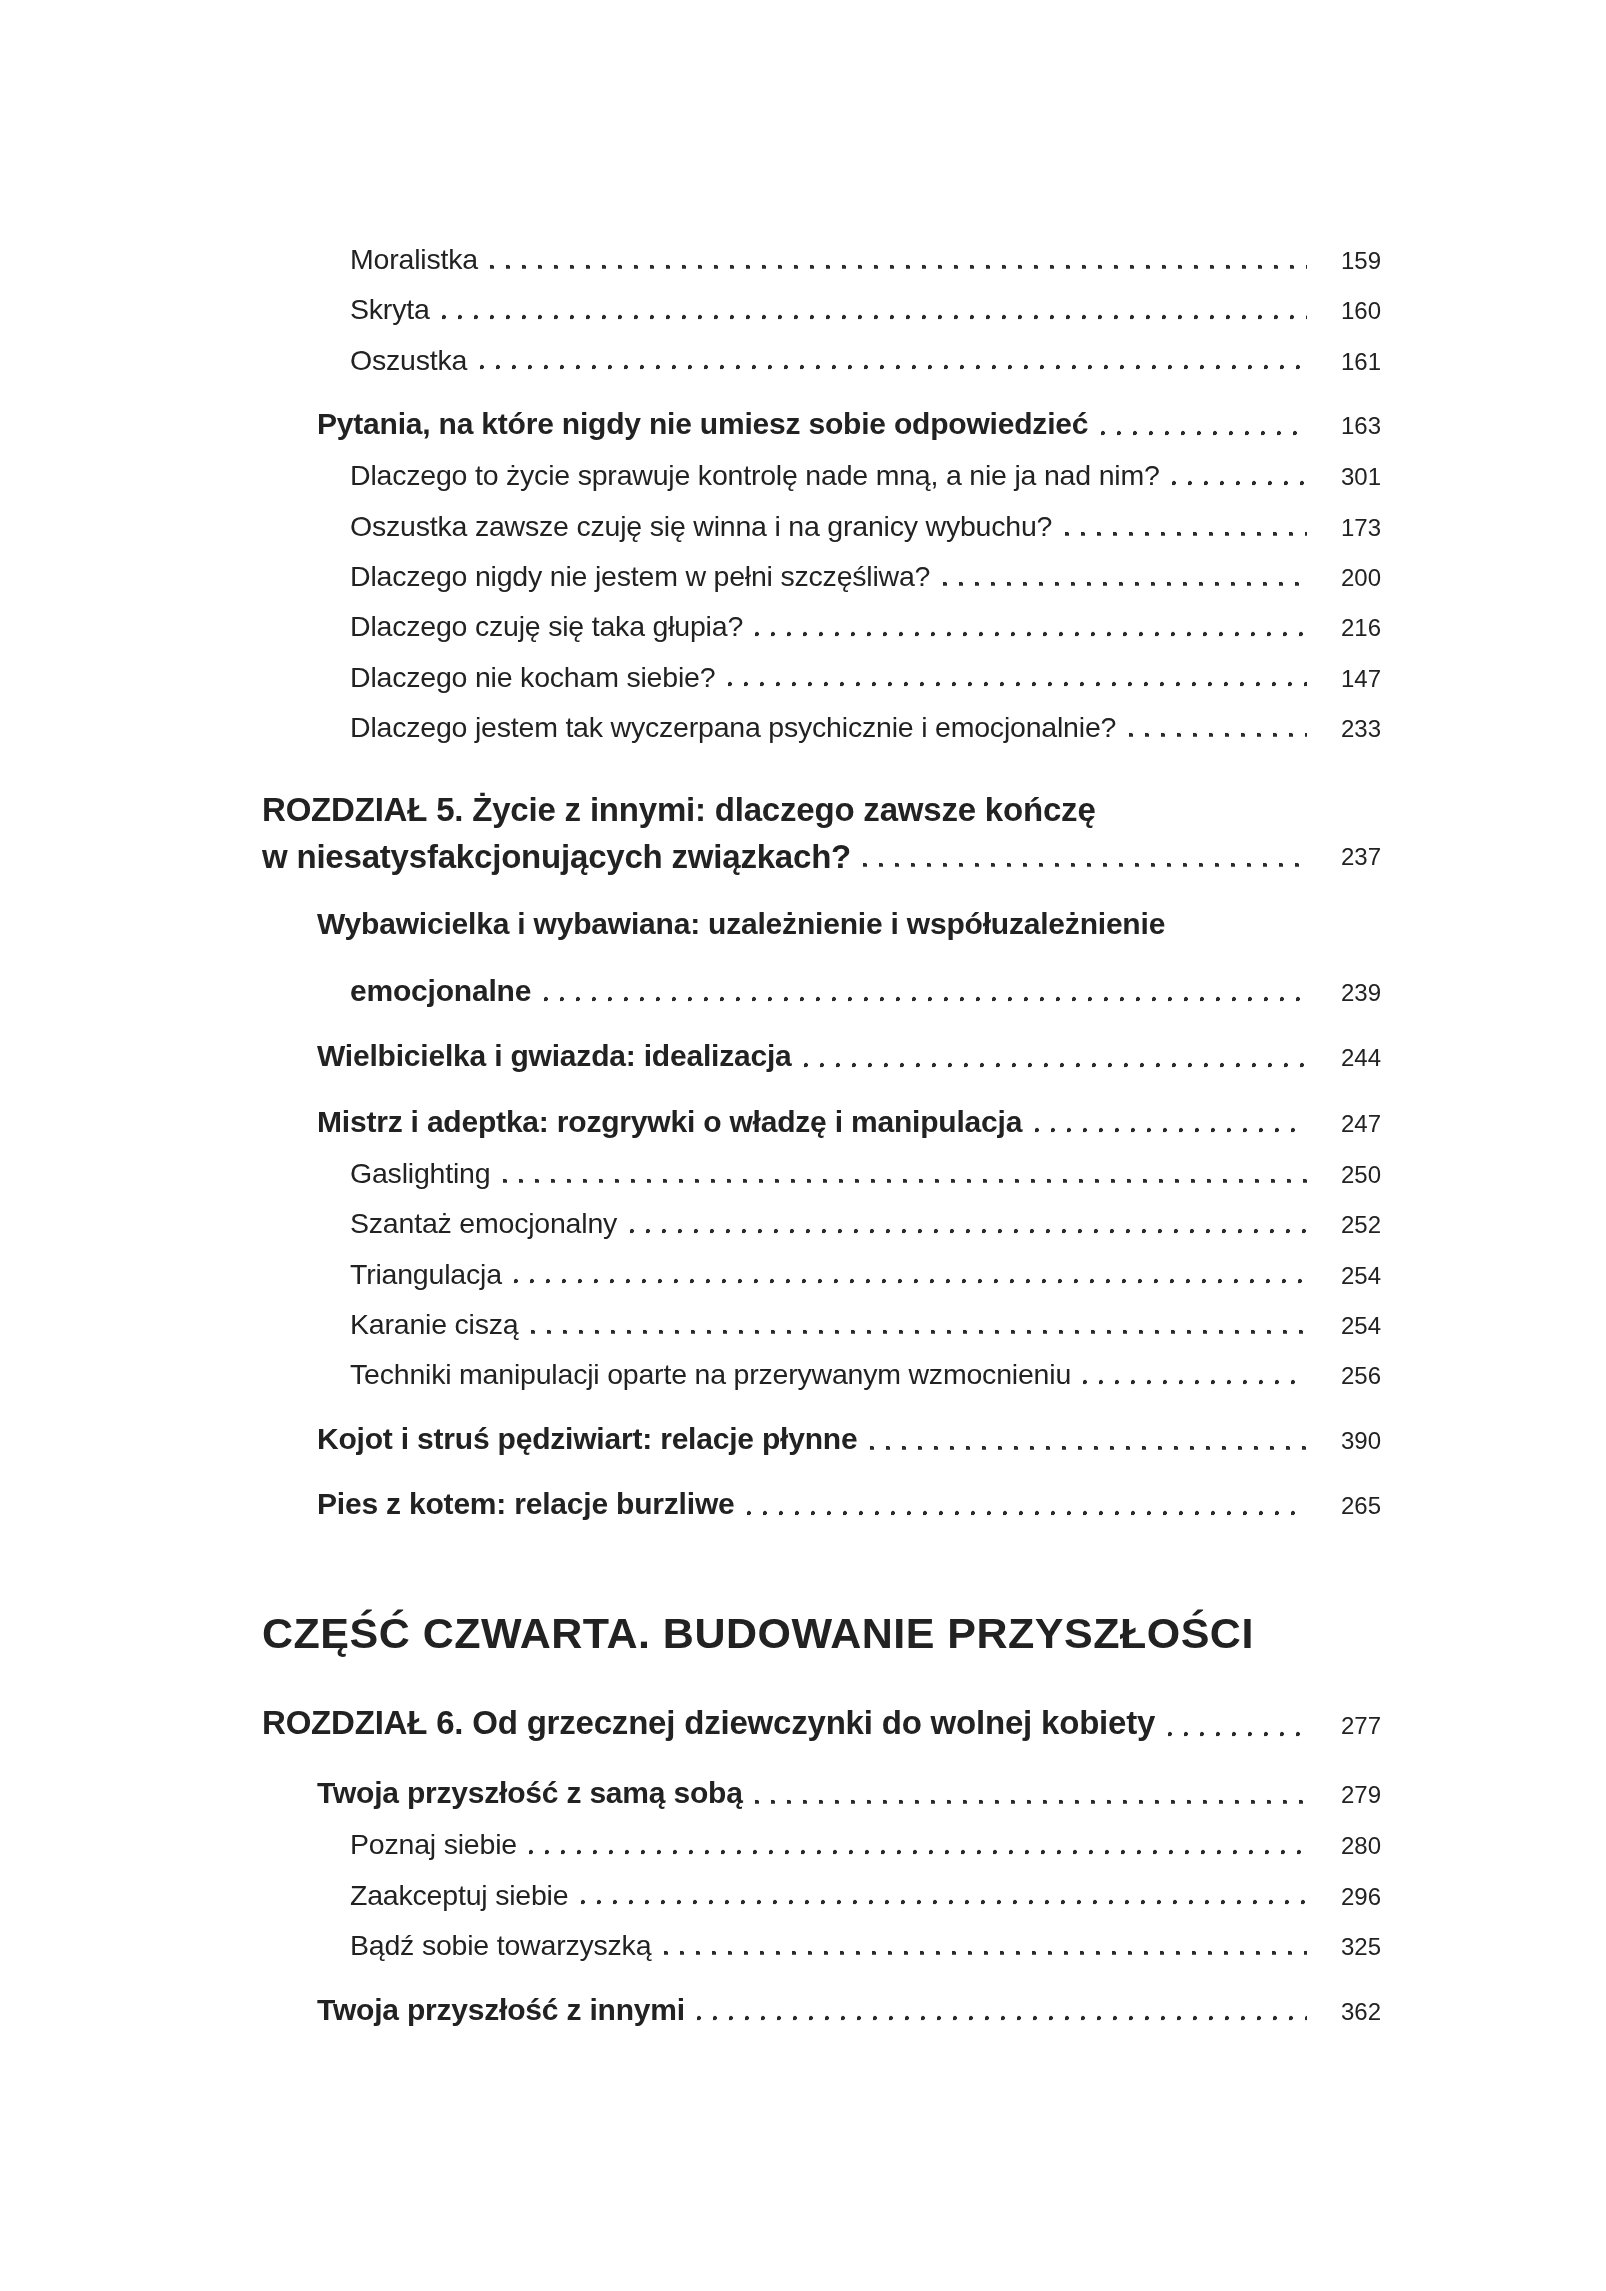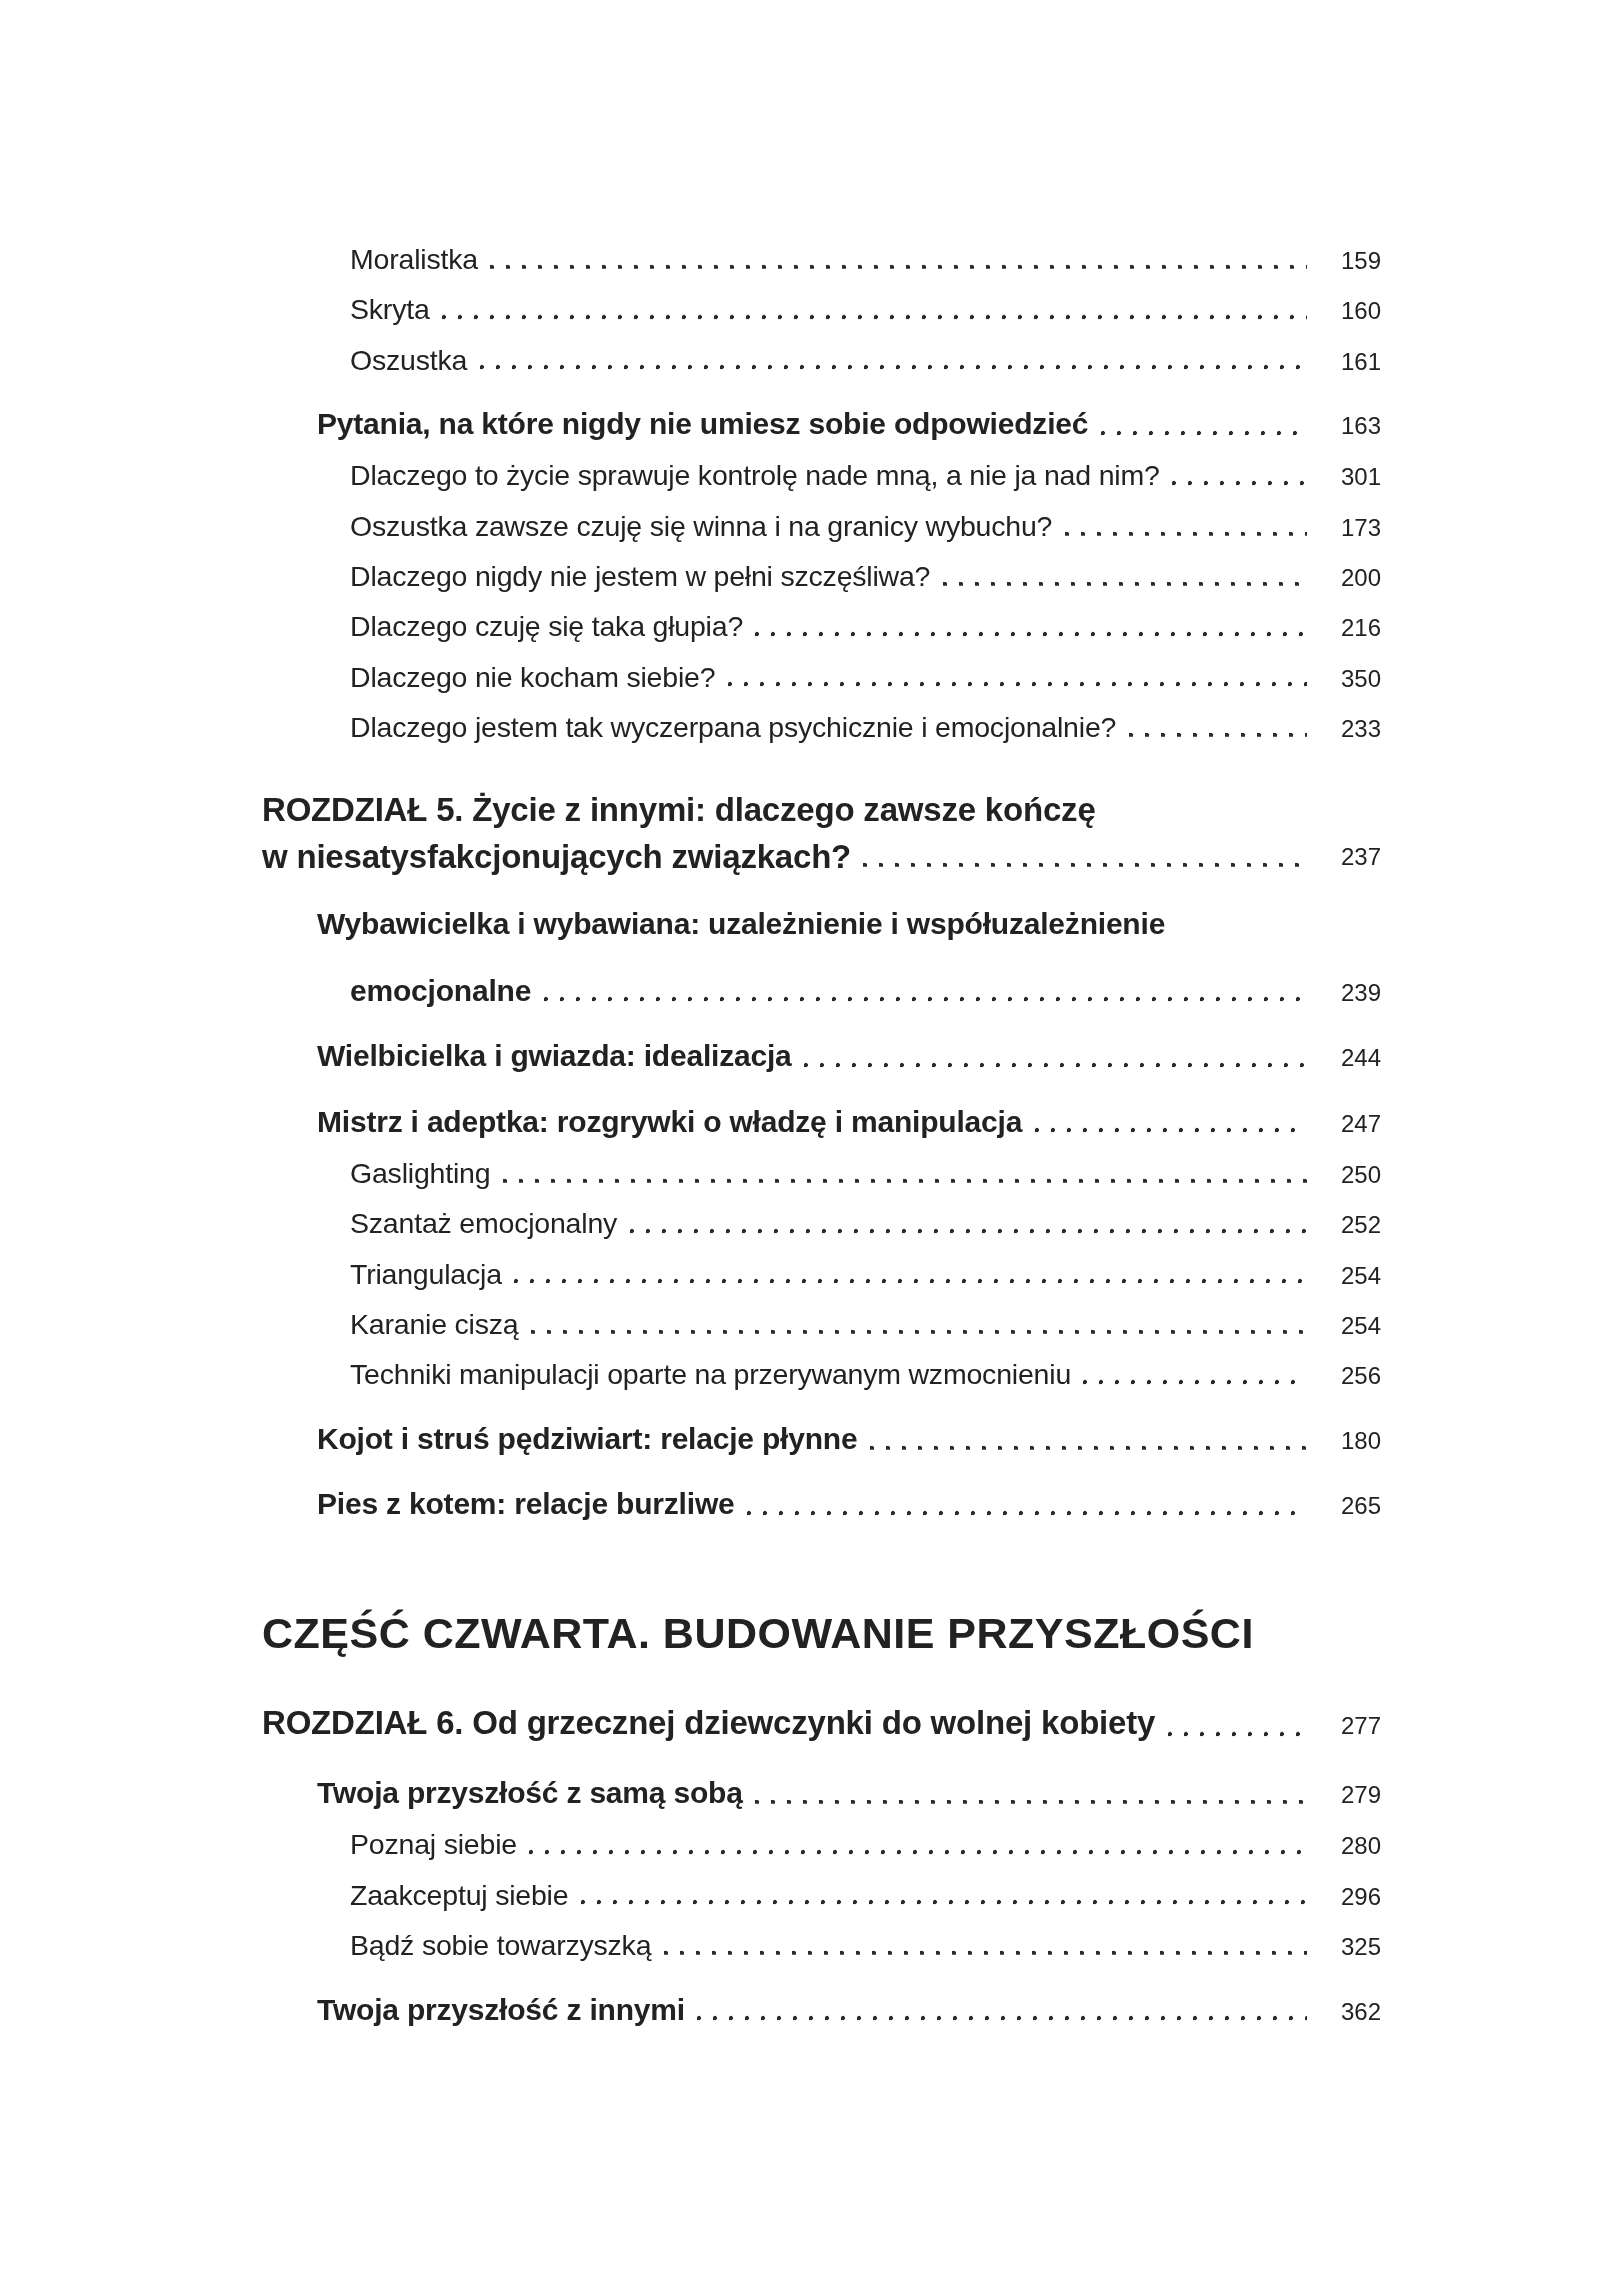--- a/index.html
+++ b/index.html
@@ -136,21 +136,21 @@
     <span class="page-num">200</span>
   </div>
       <div class="row sub">
     <span class="label">Dlaczego czuję się taka głupia?</span>
     <span class="dots"></span>
     <span class="page-num">216</span>
   </div>
       <div class="row sub">
     <span class="label">Dlaczego nie kocham siebie?</span>
     <span class="dots"></span>
-    <span class="page-num">350</span>
+    <span class="page-num">147</span>
   </div>
       <div class="row sub">
     <span class="label">Dlaczego jestem tak wyczerpana psychicznie i emocjonalnie?</span>
     <span class="dots"></span>
     <span class="page-num">233</span>
   </div>
       <div class="row chapter">
     <span class="label">ROZDZIAŁ 5. Życie z innymi: dlaczego zawsze kończę</span>
 
   </div>
@@ -199,21 +199,21 @@
     <span class="page-num">254</span>
   </div>
       <div class="row sub">
     <span class="label">Techniki manipulacji oparte na przerywanym wzmocnieniu</span>
     <span class="dots"></span>
     <span class="page-num">256</span>
   </div>
       <div class="row l1">
     <span class="label">Kojot i struś pędziwiart: relacje płynne</span>
     <span class="dots"></span>
-    <span class="page-num">180</span>
+    <span class="page-num">390</span>
   </div>
       <div class="row l1">
     <span class="label">Pies z kotem: relacje burzliwe</span>
     <span class="dots"></span>
     <span class="page-num">265</span>
   </div>
       <div class="row part">
     <span class="label">CZĘŚĆ CZWARTA. BUDOWANIE PRZYSZŁOŚCI</span>
 
   </div>

